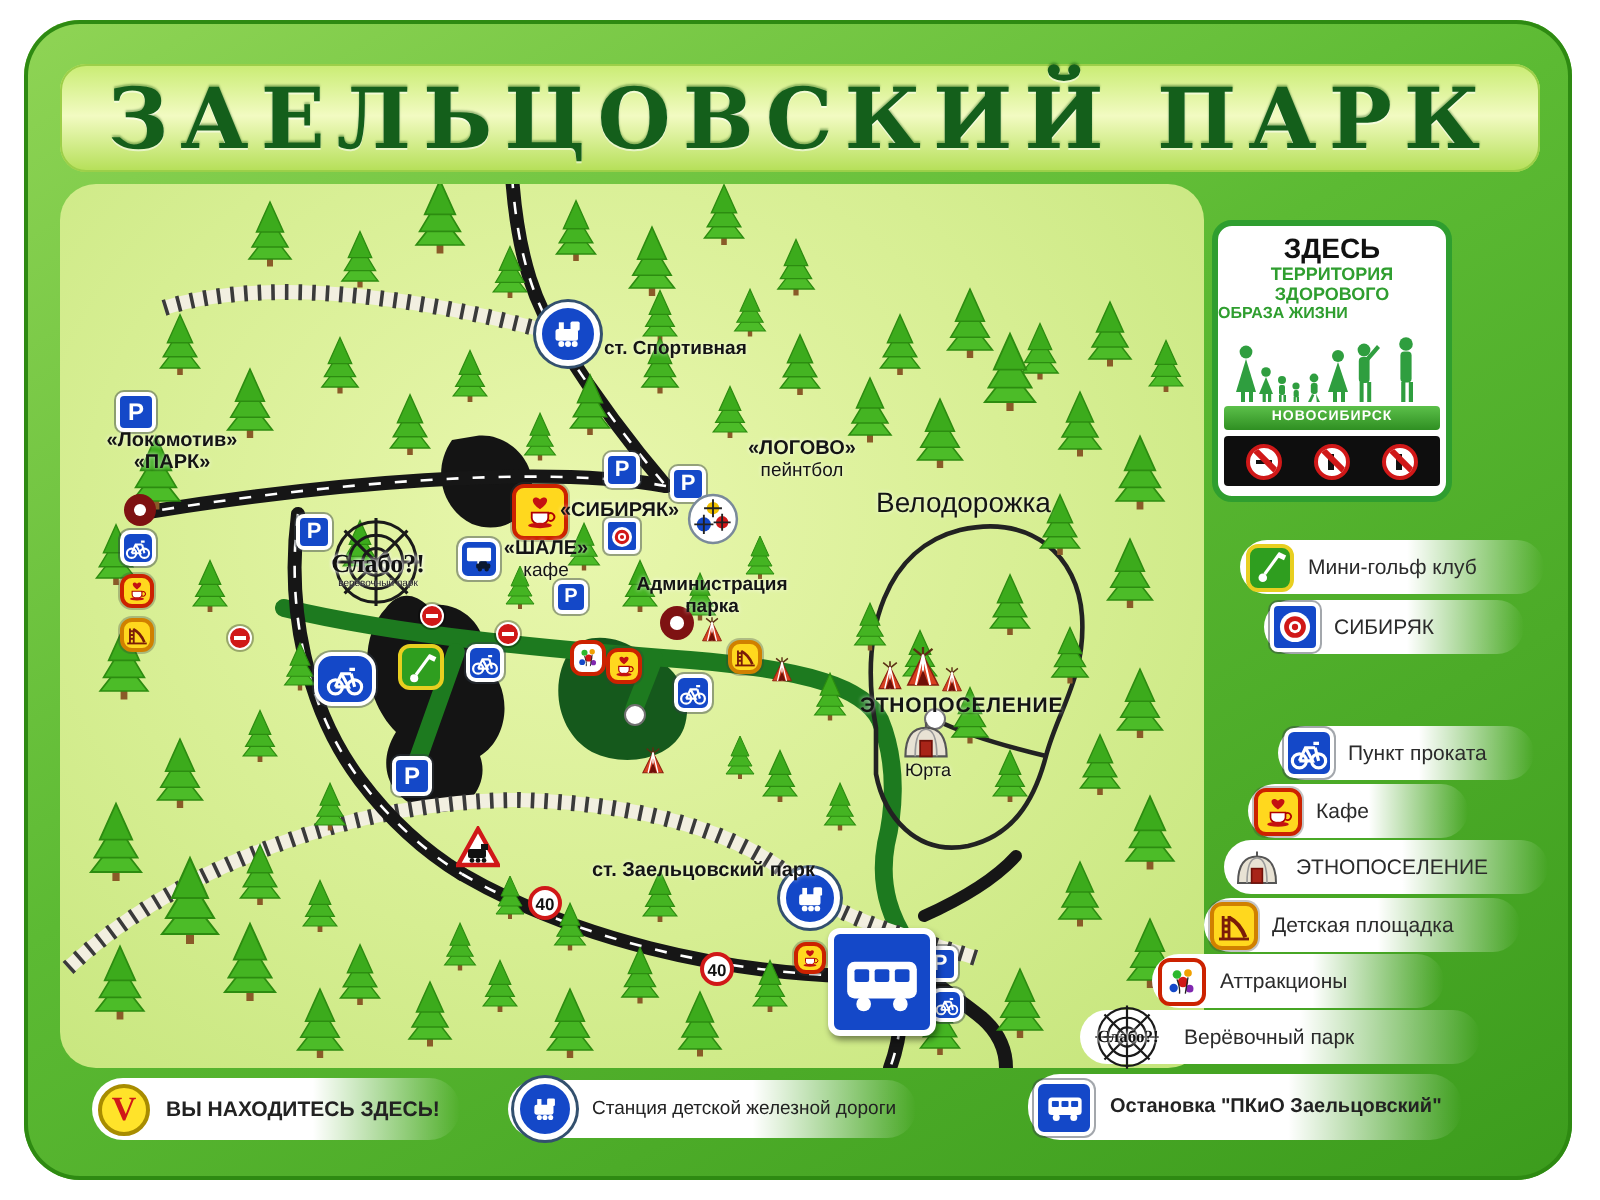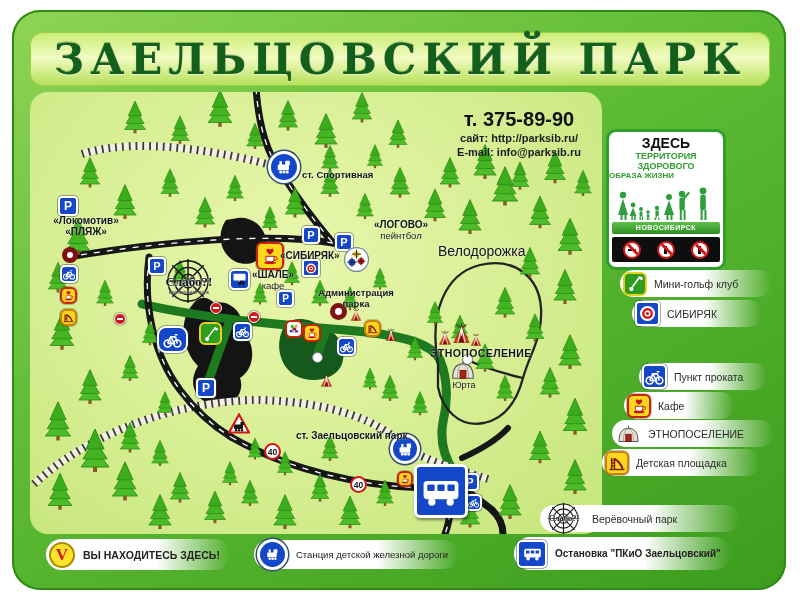--- a/index.html
+++ b/index.html
@@ -17,21 +17,21 @@
   .map-area{position:absolute;left:30px;top:92px;width:572px;height:442px;border-radius:18px;
          background:radial-gradient(ellipse at 45% 38%,#e9f7ae 0%,#d6ee92 55%,#c5e57b 100%);
          overflow:hidden;z-index:1;}
   .map-area svg{display:block;}
   
   .contact{position:absolute;left:428px;top:108px;width:182px;text-align:center;z-index:5;}
   .contact .phone{font-size:20px;font-weight:bold;color:#101010;}
   .contact .site,.contact .email{font-size:11px;color:#1c1c1c;line-height:14px;font-weight:bold;}
   
   .panel{position:absolute;left:606px;top:110px;width:120px;height:141px;background:#fff;
-         border:3px solid #2f9e2f;border-radius:10px;box-sizing:border-box;z-index:5;padding-top:3px;margin-top:19px;}
+         border:3px solid #2f9e2f;border-radius:10px;box-sizing:border-box;z-index:5;padding-top:3px;}
   .panel .l1{text-align:center;font-size:14px;font-weight:800;color:#111;}
   .panel .l2,.panel .l3{text-align:center;font-size:9px;font-weight:bold;color:#2f9e2f;line-height:10px;}
   .panel .l4{font-size:8px;font-weight:bold;color:#2f9e2f;line-height:10px;}
   .panel .family{display:block;margin:1px auto 0;}
   .panel .city-band{height:12px;margin:0 3px;background:linear-gradient(180deg,#5cc04a,#2f8f22);
          text-align:center;font-size:7px;font-weight:bold;color:#fff;line-height:12px;letter-spacing:.5px;border-radius:2px;}
   .panel .proh-strip{height:25px;margin:3px 3px 0;background:#0e0e0e;border-radius:2px;
          display:flex;align-items:center;justify-content:space-around;padding:0 3px;}
   .proh{width:18px;height:18px;border-radius:50%;background:#fff;border:2px solid #d01818;
          position:relative;overflow:hidden;box-sizing:border-box;}
@@ -323,25 +323,20 @@
           <use href="#sym-tree" transform="translate(300,360) scale(0.6)"></use>
           <use href="#sym-tree" transform="translate(255,375) scale(0.55)"></use>
           <use href="#sym-tree" transform="translate(225,360) scale(0.5)"></use>
           <use href="#sym-tree" transform="translate(480,415) scale(0.8)"></use>
           <use href="#sym-tree" transform="translate(440,425) scale(0.7)"></use>
           <use href="#sym-tree" transform="translate(200,385) scale(0.55)"></use>
         </g>
     </svg>
   </div>
 
-  <div class="contact">
-    <div class="phone">т. 375-89-90</div>
-    <div class="site">сайт: http://parksib.ru/</div>
-    <div class="email">E-mail: info@parksib.ru</div>
-  </div>
 
   <div class="panel">
     <div class="l1">ЗДЕСЬ</div>
     <div class="l2">ТЕРРИТОРИЯ</div>
     <div class="l3">ЗДОРОВОГО</div>
     <div class="l4">ОБРАЗА ЖИЗНИ</div>
     <svg class="family" width="104" height="40" viewBox="0 0 104 40">
       <g fill="#2f9e3f">
         <circle cx="9" cy="13" r="3.2"></circle>
           <polygon points="9,16.5 4,33 14,33"></polygon>
@@ -436,20 +431,28 @@
     <span class="lgl">ЭТНОПОСЕЛЕНИЕ</span>
   </div>
   <div class="lg" style="left:602px;top:449px;width:158px">
     <span class="lgi yellow-sq" style="width:24px;height:24px;border-color:#d08000">
         <svg viewBox="0 0 24 24" width="20" height="20">
           <use href="#sym-slide"></use>
         </svg>
       </span>
     <span class="lgl">Детская площадка</span>
   </div>
+  <div class="lg" style="left:576px;top:477px;width:146px">
+    <span class="lgi white-sq" style="width:24px;height:24px">
+        <svg viewBox="0 0 24 24" width="20" height="20">
+          <use href="#sym-attr"></use>
+        </svg>
+      </span>
+    <span class="lgl">Аттракционы</span>
+  </div>
   <div class="lg" style="left:540px;top:505px;width:200px">
     <span class="lgi slabo-leg">
       <svg viewBox="0 0 24 24" width="33" height="33">
           <use href="#sym-web"></use>
         </svg>
       <span>Слабо?!</span>
     </span>
     <span class="lgl">Верёвочный парк</span>
   </div>
 
@@ -658,21 +661,21 @@
     <svg viewBox="0 0 24 24" width="56" height="46">
         <use href="#sym-web"></use>
       </svg>
     <div class="slabo-t">Слабо?!</div>
     <div class="slabo-s">верёвочный парк</div>
   </div>
 
   <div class="mlabel" style="left:302px;top:169px;font-size:9.5px">ст. Спортивная</div>
   <div class="mlabel" style="left:34px;top:215px;width:104px">
     <div>«Локомотив»</div>
-    <div>«ПЛЯЖ»</div>
+    <div>«ПАРК»</div>
   </div>
   <div class="mlabel" style="left:356px;top:219px;width:90px">
     <div>«ЛОГОВО»</div>
     <div style="font-weight:normal;font-size:9.5px">пейнтбол</div>
   </div>
   <div class="mlabel" style="left:280px;top:250px">«СИБИРЯК»</div>
   <div class="mlabel" style="left:246px;top:269px;width:54px">
     <div>«ШАЛЕ»</div>
     <div style="font-weight:normal;font-size:9.5px">кафе</div>
   </div>

